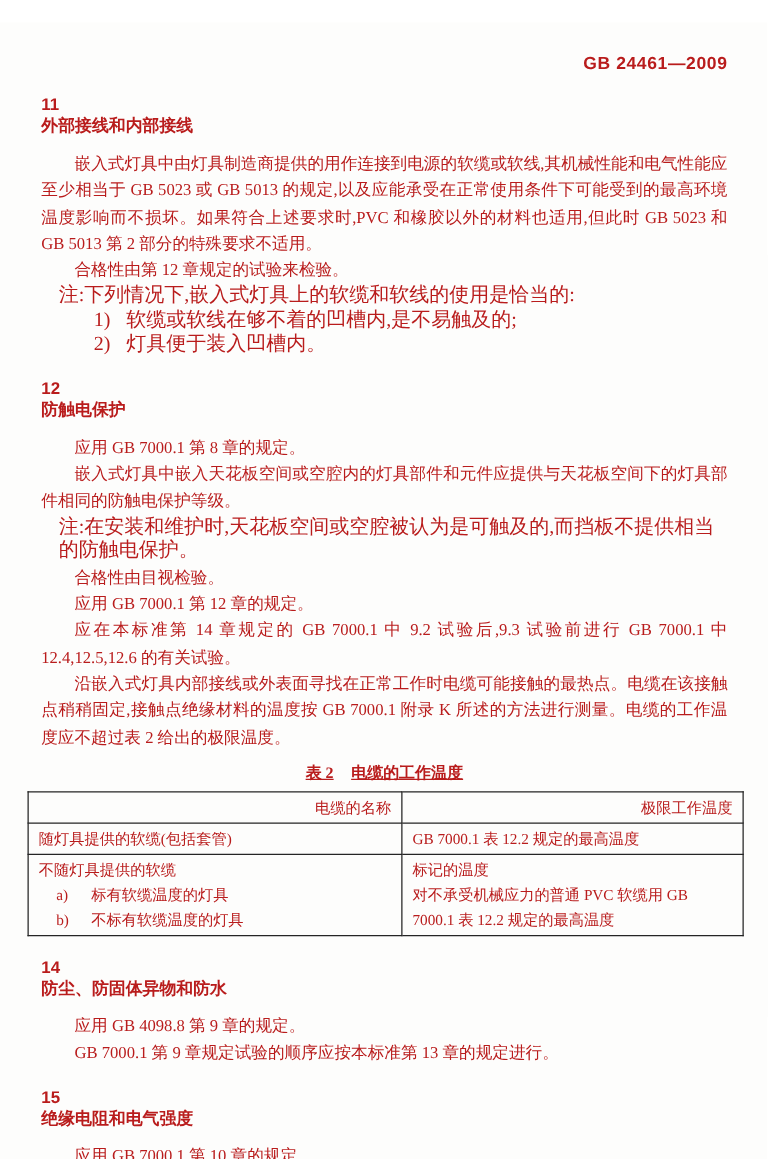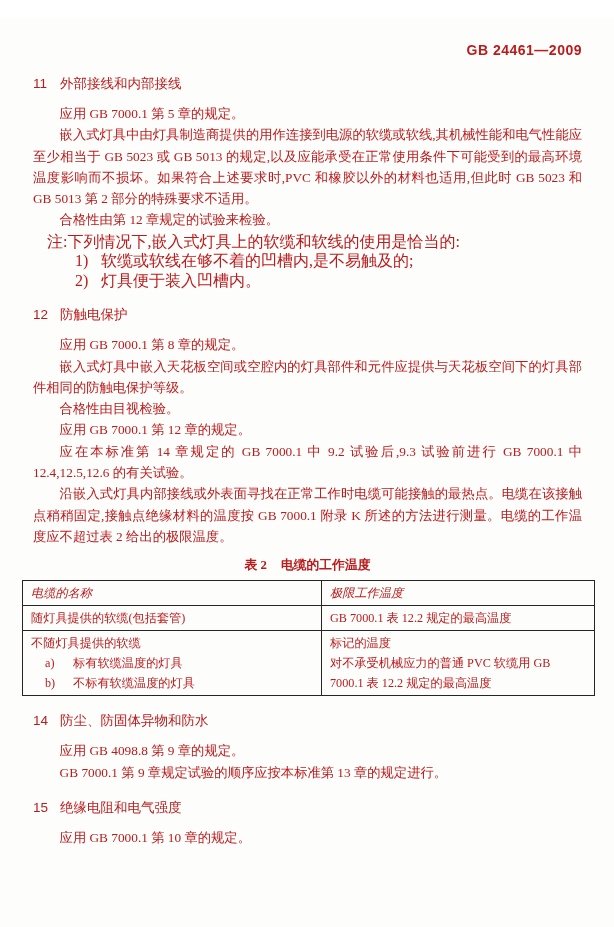--- a/index.html
+++ b/index.html
@@ -20,78 +20,79 @@
     font-family: "Liberation Sans", "DejaVu Sans", sans-serif;
     font-weight: 700;
     font-size: 14px;
     letter-spacing: 0.5px;
     line-height: 17px;
   }
   .sec-heading {
     display: flex;
     margin: 16px 0 11px 0;
     font-family: "Liberation Sans", "DejaVu Sans", sans-serif;
-    font-weight: 400;
+    font-weight: 700;
     font-size: 13.5px;
     line-height: 17px;
+    flex-direction: column;
   }
   .sec-num { flex: none; width: 27px; }
   .body-para {
     margin: 0;
     font-size: 13.3px;
     line-height: 21.3px;
     text-align: justify;
     text-indent: 2em;
   }
   .note { font-size: 16px; line-height: 19.5px; }
   .note-intro { margin: 1px 0 0 14px; }
   .note-item { display: flex; margin-left: 42px; }
   .note-marker { flex: none; width: 26px; }
   .tbl-caption {
     text-align: center;
     font-weight: 700;
     font-size: 12.8px;
     margin: 10px 0 6px 0;
+    text-decoration: underline;
   }
   .tbl-caption .cap-gap { display: inline-block; width: 14px; }
   table.tbl {
     margin-left: -11px;
     width: 573px;
     border-collapse: collapse;
     border: 1.5px solid #252525;
     font-size: 12.2px;
     line-height: 20px;
   }
   table.tbl th, table.tbl td {
     border: 1px solid #252525;
     padding: 2px 8px;
     font-weight: normal;
     vertical-align: top;
   }
-  table.tbl th { text-align: left; height: 20px; vertical-align: middle; font-style: italic; }
+  table.tbl th { text-align: right; height: 20px; vertical-align: middle; }
   .col-name  { width: 282px; }
   .sub-item { display: flex; margin-left: 14px; }
   .sub-marker { flex: none; width: 28px; }
   .cell-line { margin: 0; }
 </style>
 </head>
 <body>
 
 <div class="page">
 
   <div class="doc-header">
     <span>GB 24461—2009</span>
   </div>
 
   <div>
     <h2 class="sec-heading">
       <span class="sec-num">11</span>
       <span>外部接线和内部接线</span>
     </h2>
-    <p class="body-para">应用 GB 7000.1 第 5 章的规定。</p>
     <p class="body-para">嵌入式灯具中由灯具制造商提供的用作连接到电源的软缆或软线,其机械性能和电气性能应至少相当于 GB 5023 或 GB 5013 的规定,以及应能承受在正常使用条件下可能受到的最高环境温度影响而不损坏。如果符合上述要求时,PVC 和橡胶以外的材料也适用,但此时 GB 5023 和 GB 5013 第 2 部分的特殊要求不适用。</p>
     <p class="body-para">合格性由第 12 章规定的试验来检验。</p>
     <div class="note">
       <p class="note-intro body-para-none" style="margin-left:14px;">注:下列情况下,嵌入式灯具上的软缆和软线的使用是恰当的:</p>
       <div class="note-item">
         <span class="note-marker">1)</span>
         <span>软缆或软线在够不着的凹槽内,是不易触及的;</span>
       </div>
       <div class="note-item">
         <span class="note-marker">2)</span>
@@ -100,20 +101,23 @@
     </div>
   </div>
 
   <div>
     <h2 class="sec-heading">
       <span class="sec-num">12</span>
       <span>防触电保护</span>
     </h2>
     <p class="body-para">应用 GB 7000.1 第 8 章的规定。</p>
     <p class="body-para">嵌入式灯具中嵌入天花板空间或空腔内的灯具部件和元件应提供与天花板空间下的灯具部件相同的防触电保护等级。</p>
+    <div class="note">
+      <p class="note-intro">注:在安装和维护时,天花板空间或空腔被认为是可触及的,而挡板不提供相当的防触电保护。</p>
+    </div>
     <p class="body-para">合格性由目视检验。</p>
   </div>
 
   <div>
     <p class="body-para">应用 GB 7000.1 第 12 章的规定。</p>
     <p class="body-para">应在本标准第 14 章规定的 GB 7000.1 中 9.2 试验后,9.3 试验前进行 GB 7000.1 中 12.4,12.5,12.6 的有关试验。</p>
     <p class="body-para">沿嵌入式灯具内部接线或外表面寻找在正常工作时电缆可能接触的最热点。电缆在该接触点稍稍固定,接触点绝缘材料的温度按 GB 7000.1 附录 K 所述的方法进行测量。电缆的工作温度应不超过表 2 给出的极限温度。</p>
   </div>
 
   <div>

